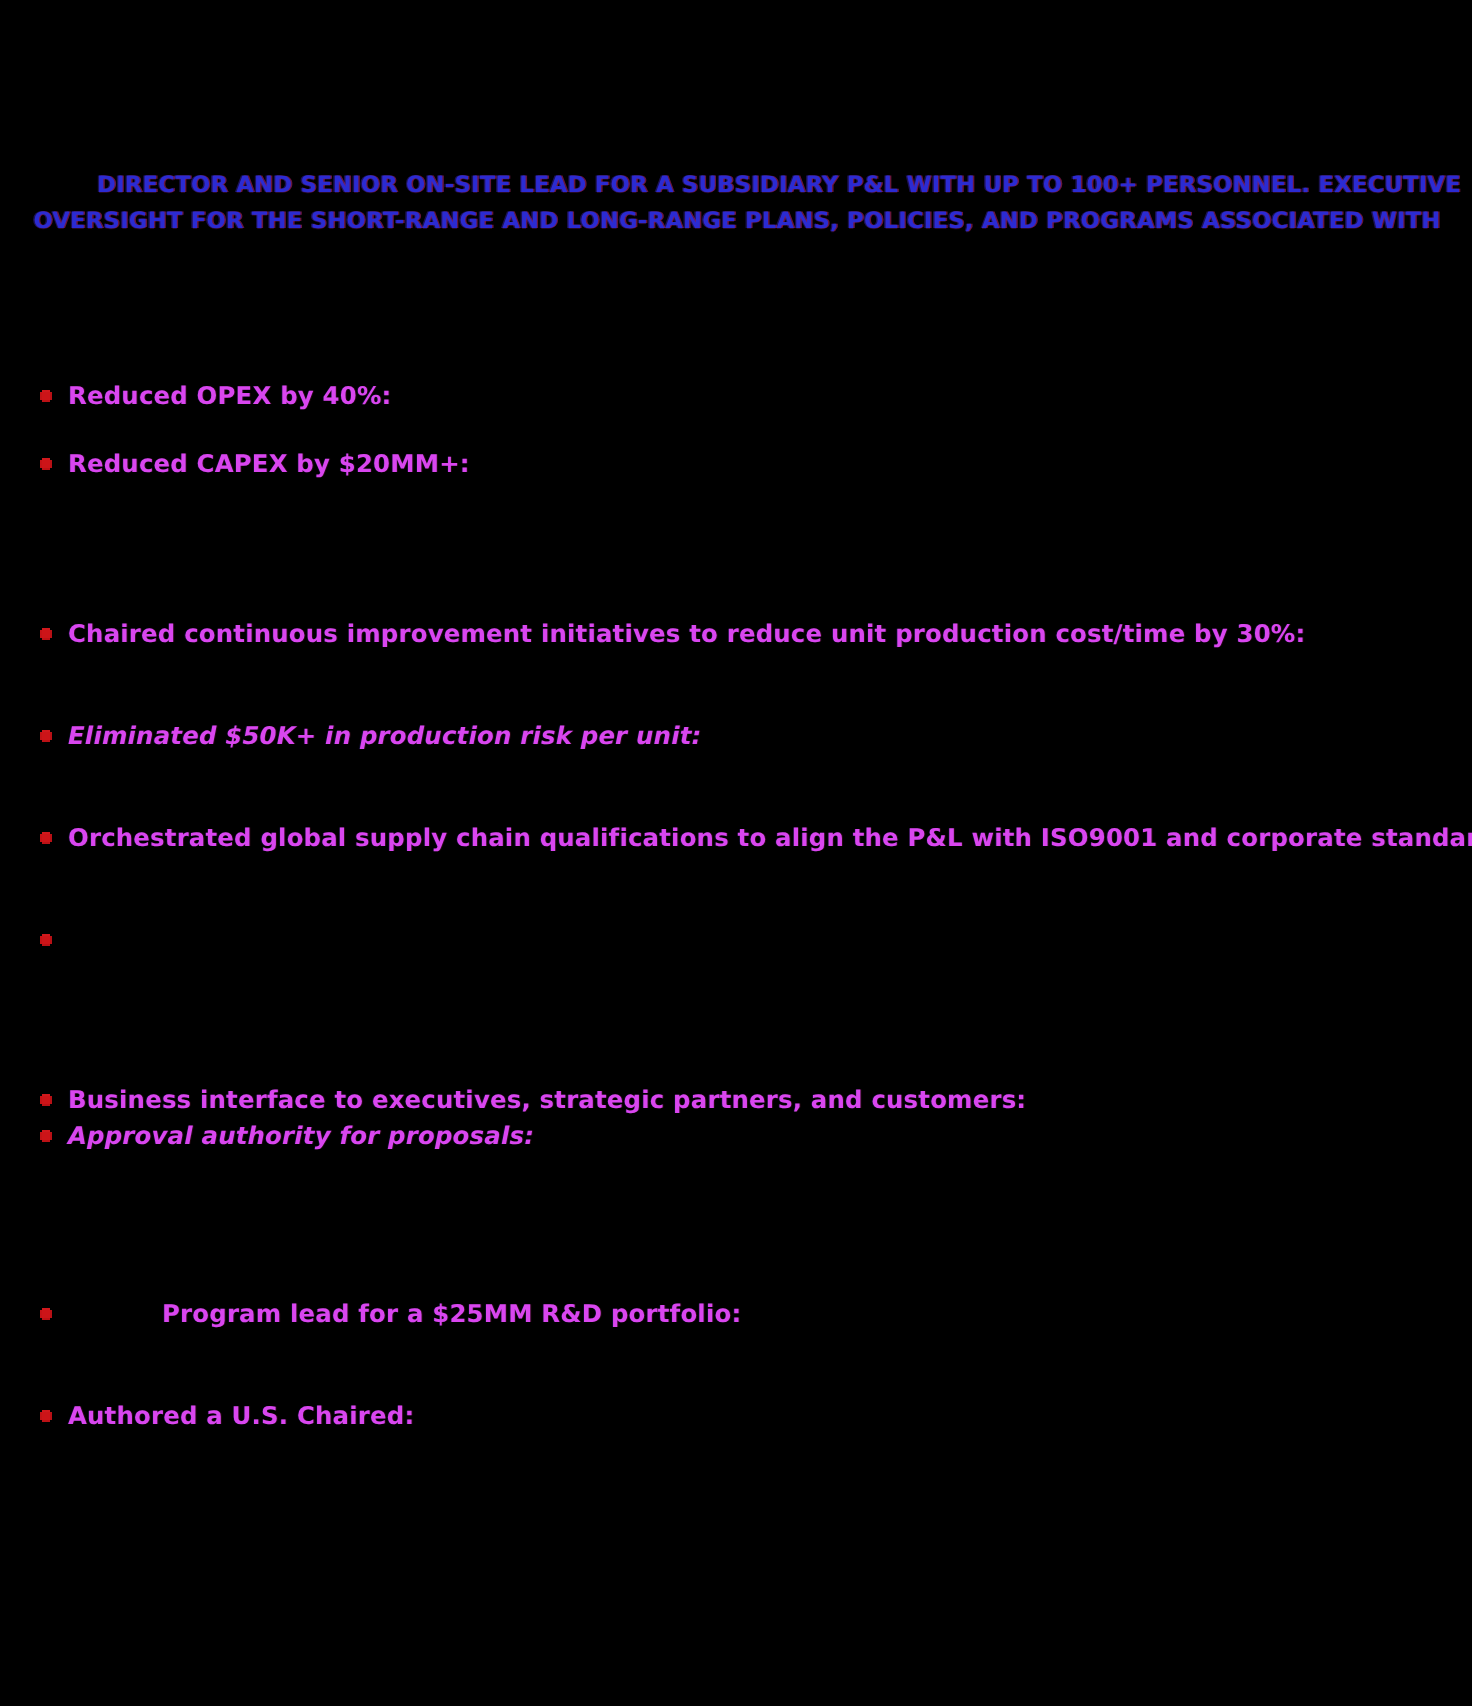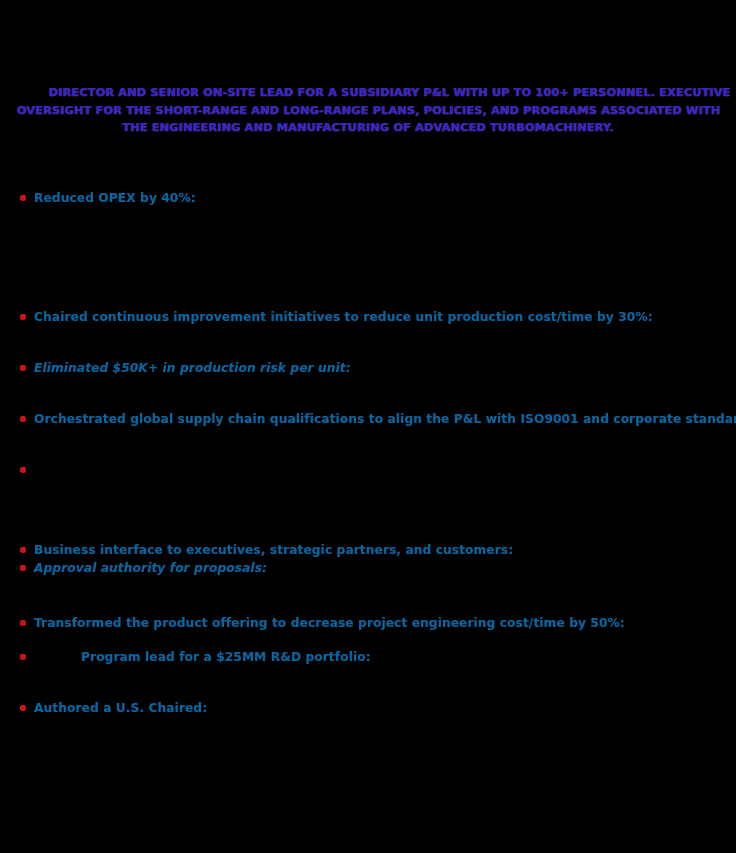--- a/index.html
+++ b/index.html
@@ -84,44 +84,47 @@
       -1px 0 0 #c41216,
        0 1px 0 #bb1115,
        0 -1px 0 #d0181c;
   }
   .bullet-text {
     font-family: "DejaVu Sans", sans-serif;
     font-size: 12.2px;
     font-weight: bold;
     line-height: 16px;
     letter-spacing: 0.1px;
-    color: #0369a1;
+    color: #d946ef;
     text-shadow:
       0.5px 0 0 rgba(120, 25, 60, 0.35),
       -0.4px 0 0 rgba(40, 40, 150, 0.30);
   }
   .bullet-text.empty {
     min-height: 16px;
   }
 </style>
 </head>
 <body>
 
 <div id="slide">
 
   <div id="header-block">
     <span class="header-line" id="header-line-1">DIRECTOR AND SENIOR ON-SITE LEAD FOR A SUBSIDIARY P&amp;L WITH UP TO 100+ PERSONNEL.  EXECUTIVE</span>
     <span class="header-line" id="header-line-2">OVERSIGHT FOR THE SHORT-RANGE AND LONG-RANGE PLANS, POLICIES, AND PROGRAMS ASSOCIATED WITH</span>
-    <span class="header-line" id="header-line-3">THE ENGINEERING AND MANUFACTURING OF ADVANCED TURBOMACHINERY.</span>
   </div>
 
   <div id="bullet-list">
       <div class="bullet-row" style="top: 190px;">
         <span class="bullet-marker"></span>
         <span class="bullet-text">Reduced OPEX by 40%:</span>
+      </div>
+      <div class="bullet-row" style="top: 224px;">
+        <span class="bullet-marker"></span>
+        <span class="bullet-text">Reduced CAPEX by $20MM+:</span>
       </div>
       <div class="bullet-row" style="top: 309px; align-items: flex-end;">
         <span class="bullet-marker"></span>
         <span class="bullet-text">Chaired continuous improvement initiatives to reduce unit production cost/time by 30%:</span>
       </div>
       <div class="bullet-row" style="top: 360px; font-style: italic;">
         <span class="bullet-marker"></span>
         <span class="bullet-text">Eliminated $50K+ in production risk per unit:</span>
       </div>
       <div class="bullet-row" style="top: 411px;">
@@ -133,24 +136,20 @@
         <span class="bullet-text empty"></span>
       </div>
       <div class="bullet-row" style="top: 542px;">
         <span class="bullet-marker"></span>
         <span class="bullet-text">Business interface to executives, strategic partners, and customers:</span>
       </div>
       <div class="bullet-row" style="top: 560px; font-style: italic;">
         <span class="bullet-marker"></span>
         <span class="bullet-text">Approval authority for proposals:</span>
       </div>
-      <div class="bullet-row" style="top: 615px;">
-        <span class="bullet-marker"></span>
-        <span class="bullet-text">Transformed the product offering to decrease project engineering cost/time by 50%:</span>
-      </div>
       <div class="bullet-row" style="top: 649px; gap: 47px;">
         <span class="bullet-marker"></span>
         <span class="bullet-text">Program lead for a $25MM R&amp;D portfolio:</span>
       </div>
       <div class="bullet-row" style="top: 700px;">
         <span class="bullet-marker"></span>
         <span class="bullet-text">Authored a U.S. Chaired:</span>
       </div>
     </div>
 

